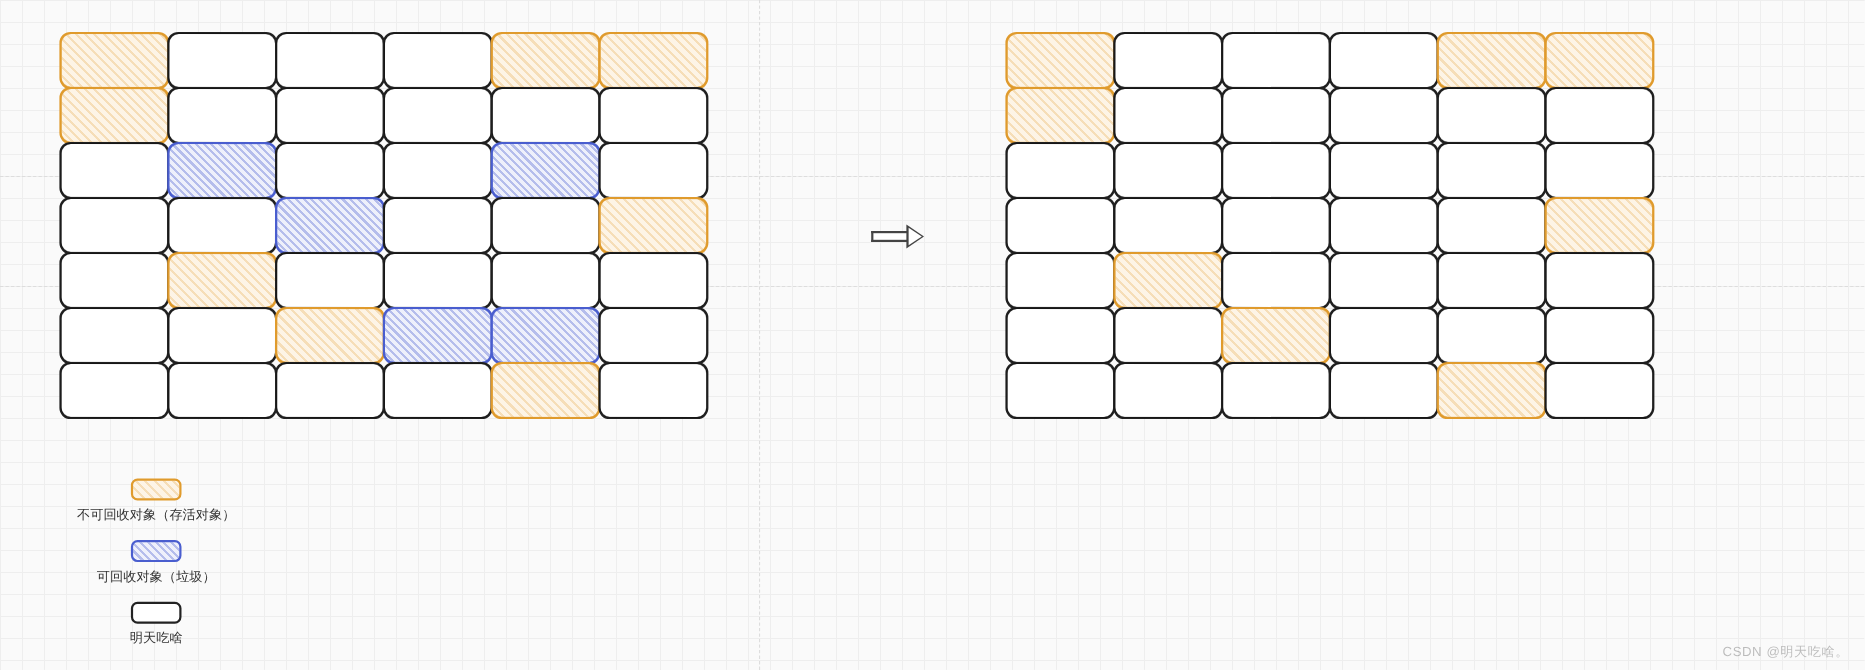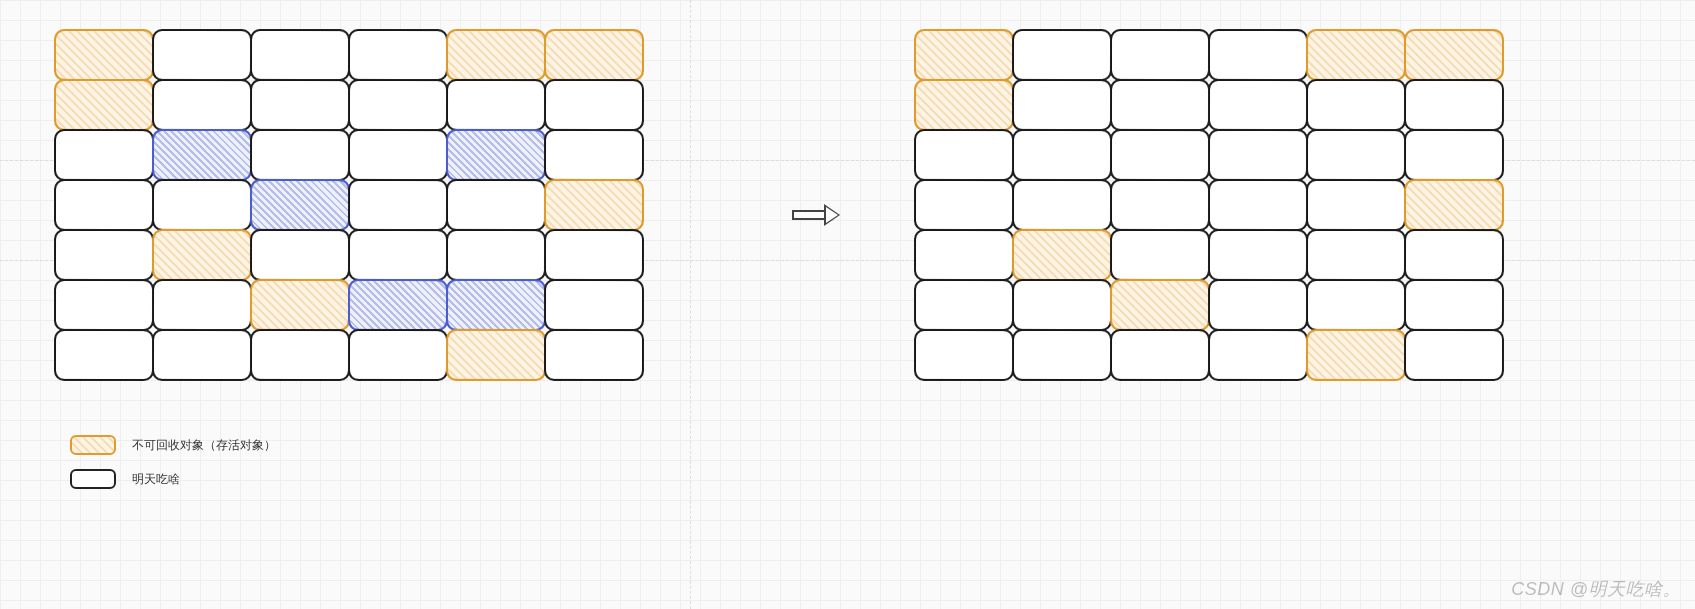--- a/index.html
+++ b/index.html
@@ -97,22 +97,23 @@
     border-bottom:8px solid transparent;
     border-left:12px solid #fff;
   }
 
   .legend {
     position:absolute;
     left:70px; top:435px;
     font-size:12px; color:#333;
   }
   .legend-row{
-    display:flex; align-items:center; gap:16px;
+    display:flex; align-items:center; gap:5px;
     margin-bottom:14px;
+    flex-direction:column;
   }
   .swatch{
     width:46px; height:20px; border:2px solid #222; border-radius:6px;
     background:#fff; position:relative;
   }
   .swatch.orange{ border-color:#e09b2d;
     background:
       repeating-linear-gradient(45deg,
         rgba(224,155,45,.25) 0 2px,
         rgba(255,255,255,0) 2px 6px),
@@ -120,23 +121,22 @@
   }
   .swatch.blue{ border-color:#4a5ecf;
     background:
       repeating-linear-gradient(45deg,
         rgba(74,94,207,.35) 0 2px,
         rgba(255,255,255,0) 2px 5px),
       #eef0fb;
   }
   .watermark{
     position:absolute; right:14px; bottom:8px;
-    font-size:18px; color:rgba(0,0,0,.25);
+    font-size:12px; color:rgba(0,0,0,.25);
     letter-spacing:.5px;
-    font-style:italic;
   }
 </style>
 </head>
 <body>
 
 <div class="grid-bg"></div>
 <div class="helper-h" style="top:160px"></div>
 <div class="helper-h" style="top:260px"></div>
 <div class="helper-v" style="left:690px"></div>
 
@@ -234,18 +234,22 @@
     <div class="cell orange"></div>
     <div class="cell "></div>
   </div>
 
 <div class="legend">
   <div class="legend-row">
     <div class="swatch orange"></div>
     <span>不可回收对象（存活对象）</span>
   </div>
   <div class="legend-row">
+    <div class="swatch blue"></div>
+    <span>可回收对象（垃圾）</span>
+  </div>
+  <div class="legend-row">
     <div class="swatch"></div>
     <span>明天吃啥</span>
   </div>
 </div>
 
 <div class="watermark">CSDN @明天吃啥。</div>
 
 </body></html>

